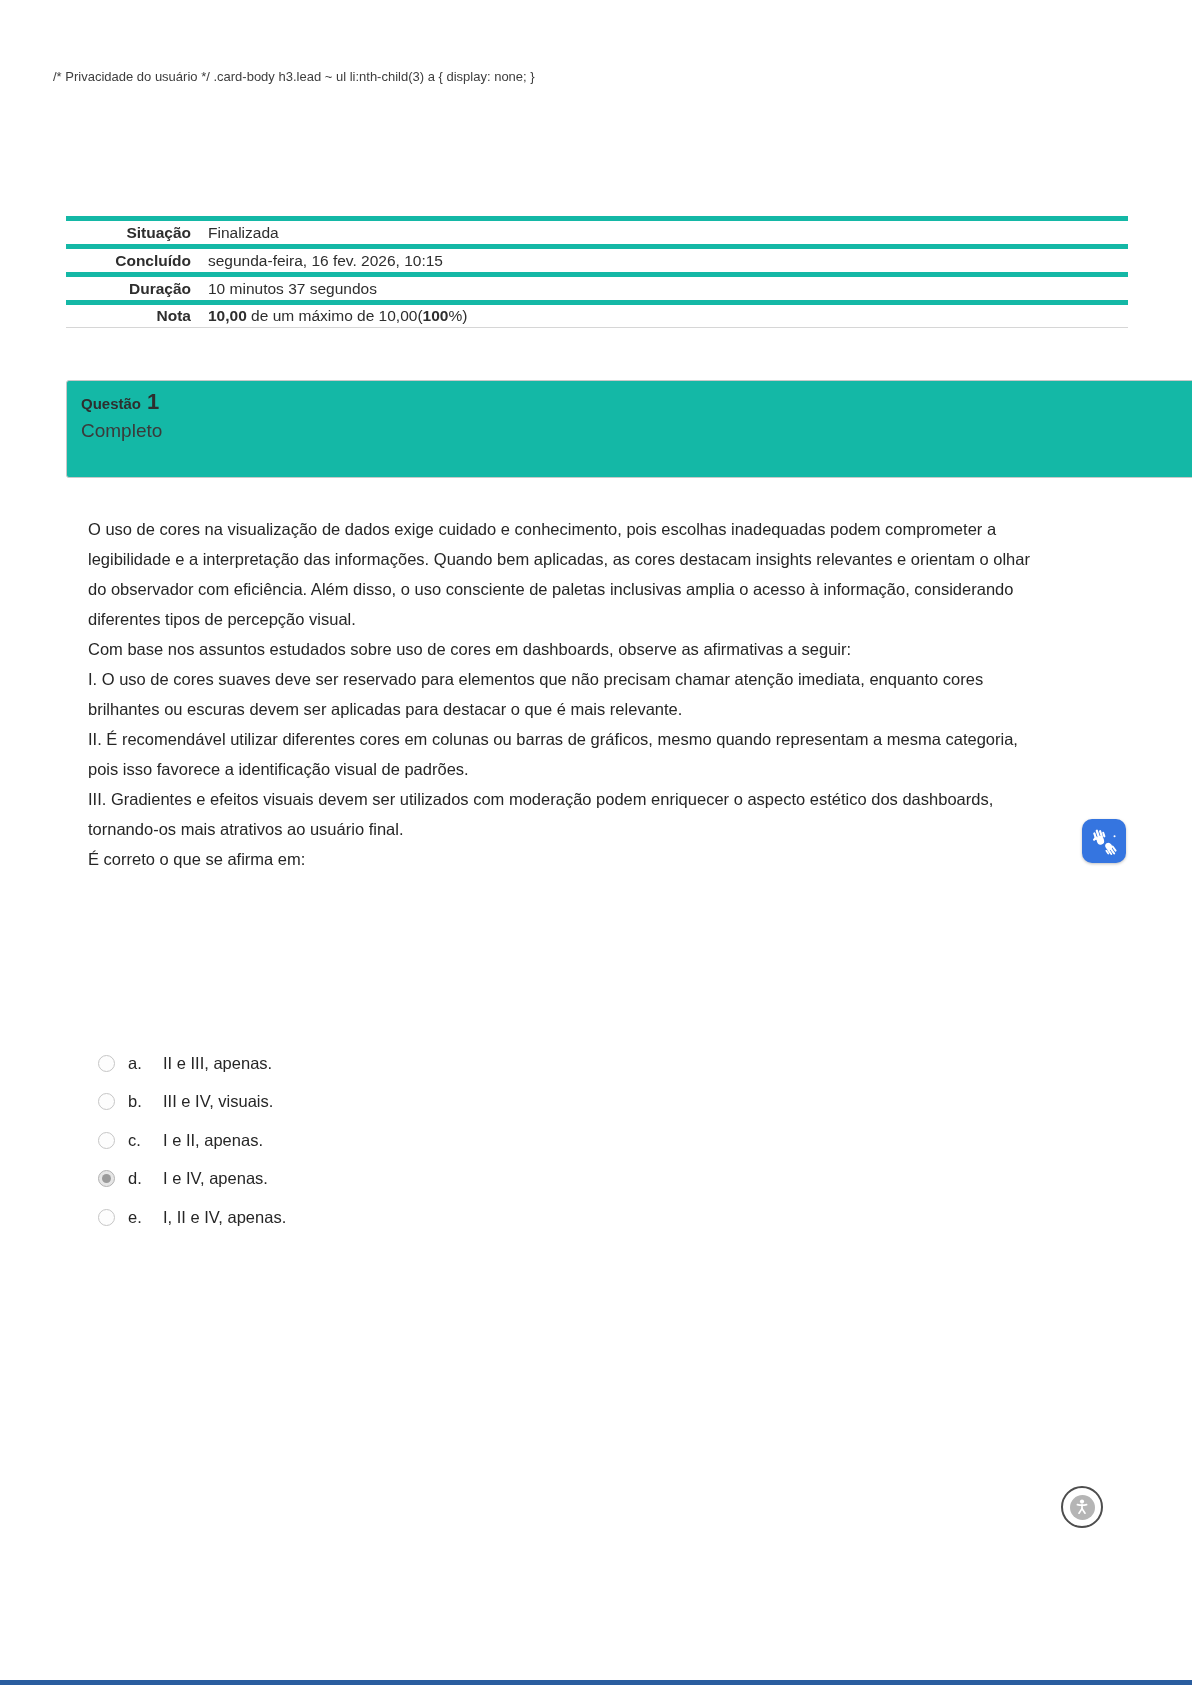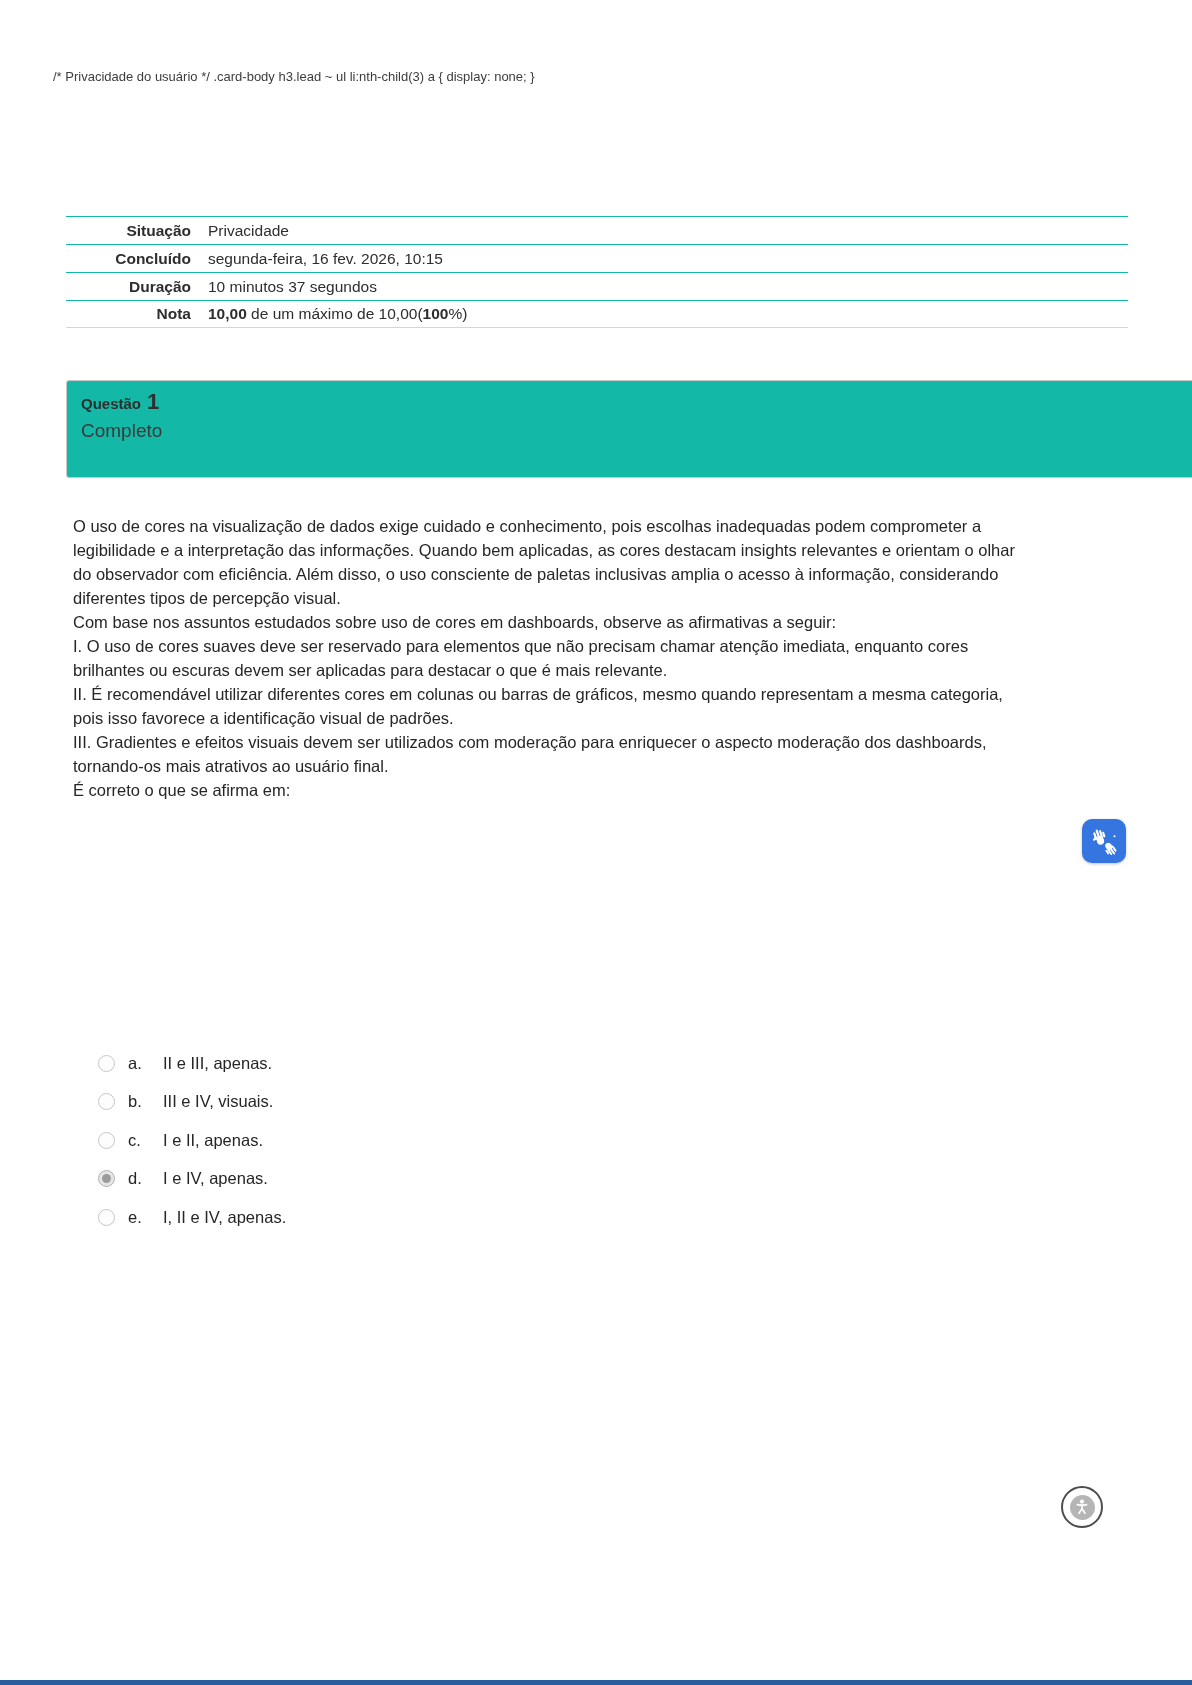--- a/index.html
+++ b/index.html
@@ -27,21 +27,21 @@
   .summary {
     position: absolute;
     left: 66px; top: 216px;
     width: 1062px;
     font-size: 15.5px;
   }
   .summary-row {
     display: flex;
     align-items: center;
     height: 28px;
-    border-top: 1px solid #14b8a6;
+    border-top: 5px solid #14b8a6;
   }
   .summary-row:last-child { border-bottom: 1px solid #d6d6d6; }
   .summary-label {
     width: 142px;
     text-align: right;
     font-weight: bold;
     color: #2e2e2e;
     padding-right: 17px;
     flex: 0 0 auto;
   }
@@ -60,24 +60,24 @@
   }
   .q-title { line-height: 24px; }
   .q-title .q-word { font-size: 15px; font-weight: bold; color: #2e2e2e; }
   .q-title .q-num  { font-size: 22px; font-weight: bold; color: #2e2e2e; margin-left: 6px; }
   .q-status { margin-top: 4px; font-size: 19px; color: #3a3a3a; }
   .q-grade  { margin-top: 10px; font-size: 13.5px; color: #3a3a3a; }
 
   
   .question-text {
     position: absolute;
-    left: 73px; top: 514px;
+    left: 88px; top: 514px;
     width: 952px;
     font-size: 16.5px;
-    line-height: 24px;
+    line-height: 30px;
     color: #262626;
   }
 
   
   .handtalk {
     position: absolute;
     left: 1082px; top: 819px;
     width: 44px; height: 44px;
     border-radius: 10px;
     background: #3575e0;
@@ -149,21 +149,21 @@
   }
 </style>
 </head>
 <body>
 
 <div class="code-line">/* Privacidade do usuário */ .card-body h3.lead ~ ul li:nth-child(3) a { display: none; }</div>
 
 <div class="summary">
   <div class="summary-row">
     <div class="summary-label">Situação</div>
-    <div class="summary-value">Privacidade</div>
+    <div class="summary-value">Finalizada</div>
   </div>
   <div class="summary-row">
     <div class="summary-label">Concluído</div>
     <div class="summary-value">segunda-feira, 16 fev. 2026, 10:15</div>
   </div>
   <div class="summary-row">
     <div class="summary-label">Duração</div>
     <div class="summary-value">10 minutos 37 segundos</div>
   </div>
   <div class="summary-row">
@@ -177,21 +177,21 @@
     <span class="q-word">Questão</span><span class="q-num">1</span>
   </div>
   <div class="q-status">Completo</div>
 </div>
 
 <div class="question-text">
   <div>O uso de cores na visualização de dados exige cuidado e conhecimento, pois escolhas inadequadas podem comprometer a legibilidade e a interpretação das informações. Quando bem aplicadas, as cores destacam insights relevantes e orientam o olhar do observador com eficiência. Além disso, o uso consciente de paletas inclusivas amplia o acesso à informação, considerando diferentes tipos de percepção visual.</div>
   <div>Com base nos assuntos estudados sobre uso de cores em dashboards, observe as afirmativas a seguir:</div>
   <div>I. O uso de cores suaves deve ser reservado para elementos que não precisam chamar atenção imediata, enquanto cores brilhantes ou escuras devem ser aplicadas para destacar o que é mais relevante.</div>
   <div>II. É recomendável utilizar diferentes cores em colunas ou barras de gráficos, mesmo quando representam a mesma categoria, pois isso favorece a identificação visual de padrões.</div>
-  <div>III. Gradientes e efeitos visuais devem ser utilizados com moderação para enriquecer o aspecto moderação dos dashboards, tornando-os mais atrativos ao usuário final.</div>
+  <div>III. Gradientes e efeitos visuais devem ser utilizados com moderação podem enriquecer o aspecto estético dos dashboards, tornando-os mais atrativos ao usuário final.</div>
   <div>É correto o que se afirma em:</div>
 </div>
 
 <div class="handtalk">
   <span style="display:flex">
     <svg width="32" height="32" viewBox="0 0 44 44">
       <g fill="#ffffff">
         <g transform="translate(17,21) rotate(-18)">
           <ellipse cx="0" cy="0" rx="5" ry="6"></ellipse>
           <rect x="-6.5" y="-13" width="3" height="11" rx="1.5"></rect>

